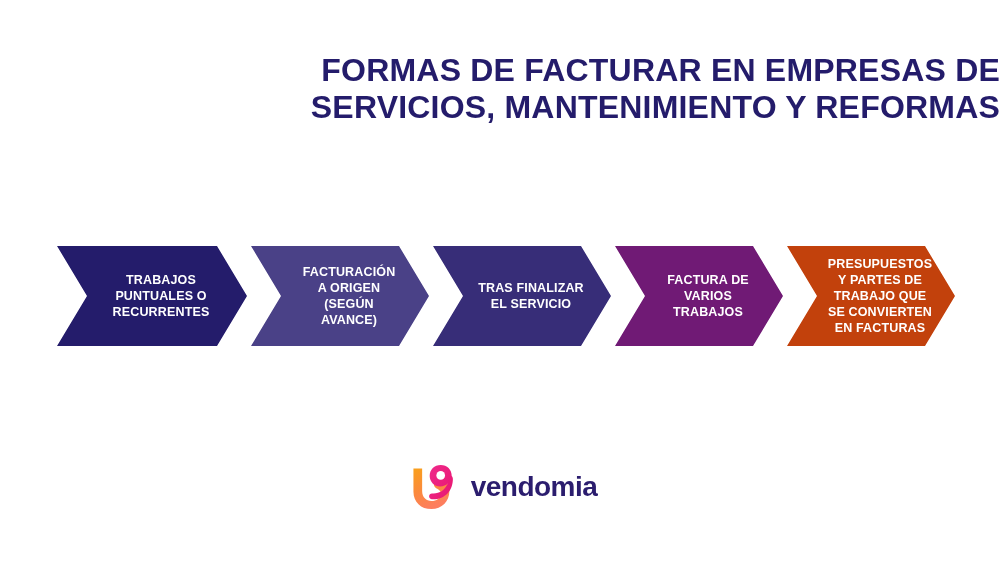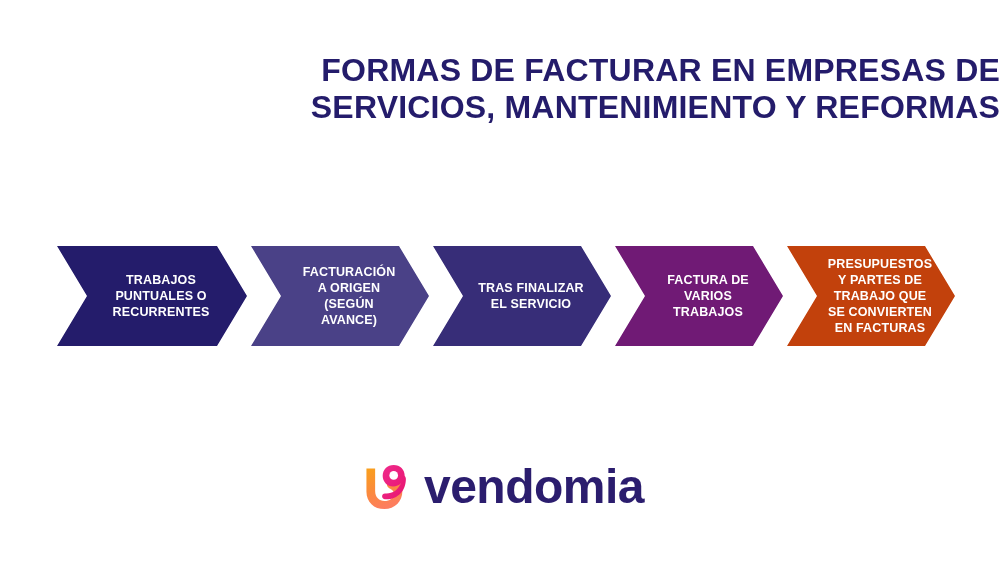--- a/index.html
+++ b/index.html
@@ -81,21 +81,21 @@
   }
   .logo-mark {
     width: 58px;
     height: 58px;
     flex: 0 0 auto;
     display: block;
   }
   .logo-word {
     color: #2b1d6e;
     font-weight: 700;
-    font-size: 48px;
+    font-size: 28px;
     line-height: 50px;
     letter-spacing: -0.5px;
   }
 </style>
 </head>
 <body>
 
 <div class="title-block">
   <span class="title-line" style="color: rgb(36, 28, 107);">FORMAS DE FACTURAR EN EMPRESAS DE</span>
   <span class="title-line" style="color: rgb(36, 28, 107); margin-left: 16px;">SERVICIOS, MANTENIMIENTO Y REFORMAS</span>

